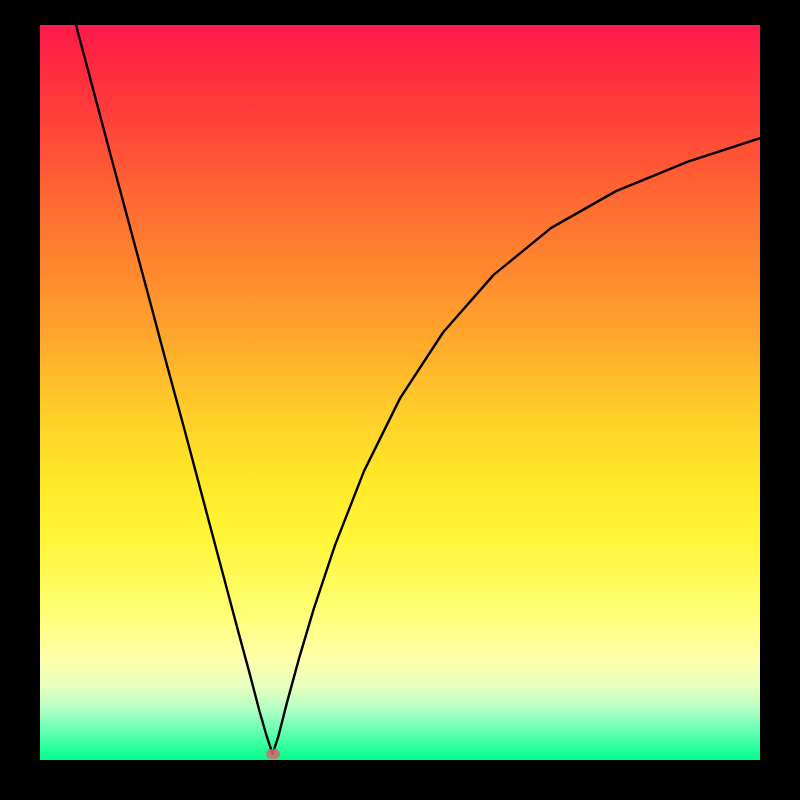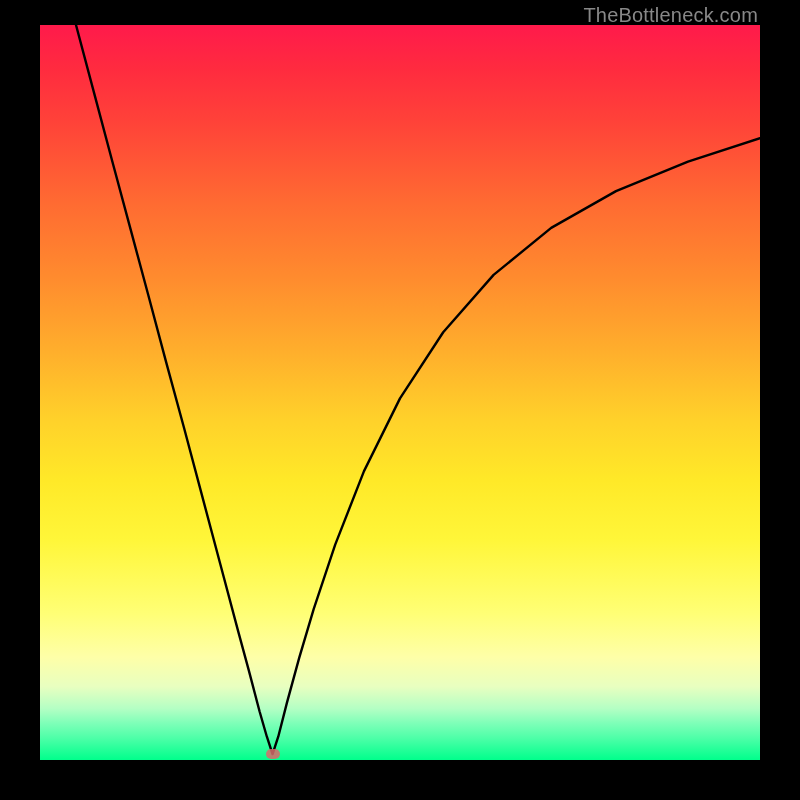--- a/index.html
+++ b/index.html
@@ -68,21 +68,20 @@
     font-weight: 500;
     letter-spacing: 0.2px;
     user-select: none;
   }
 </style>
 </head>
 <body>
 
 <div class="frame">
 
-  <div class="watermark">TheBottleneck.com</div>
 
   <div class="plot">
 
     <svg class="curve-svg" viewBox="0 0 720 735" preserveAspectRatio="none">
       <path id="curve-path" d="M36.00 0.00 L54.00 67.62 L72.00 135.24 L90.00 202.13 L108.00 269.01 L126.00 336.63 L144.00 402.78 L162.00 470.40 L180.00 538.02 L198.00 605.64 L208.80 645.33 L219.60 686.49 L226.80 711.48 L232.56 729.12 L238.32 711.48 L246.96 677.67 L259.20 632.84 L273.60 584.33 L295.20 519.65 L324.00 446.14 L360.00 373.38 L403.20 307.23 L453.60 249.90 L511.20 202.86 L576.00 166.11 L648.00 136.71 L720.00 113.19" fill="none" stroke="#000" stroke-width="2.4" stroke-linejoin="round" stroke-linecap="round"></path>
     </svg>
 
     <div id="min-marker" class="marker" style="left: 232.56px; top: 729.12px;"></div>
 
   </div>

